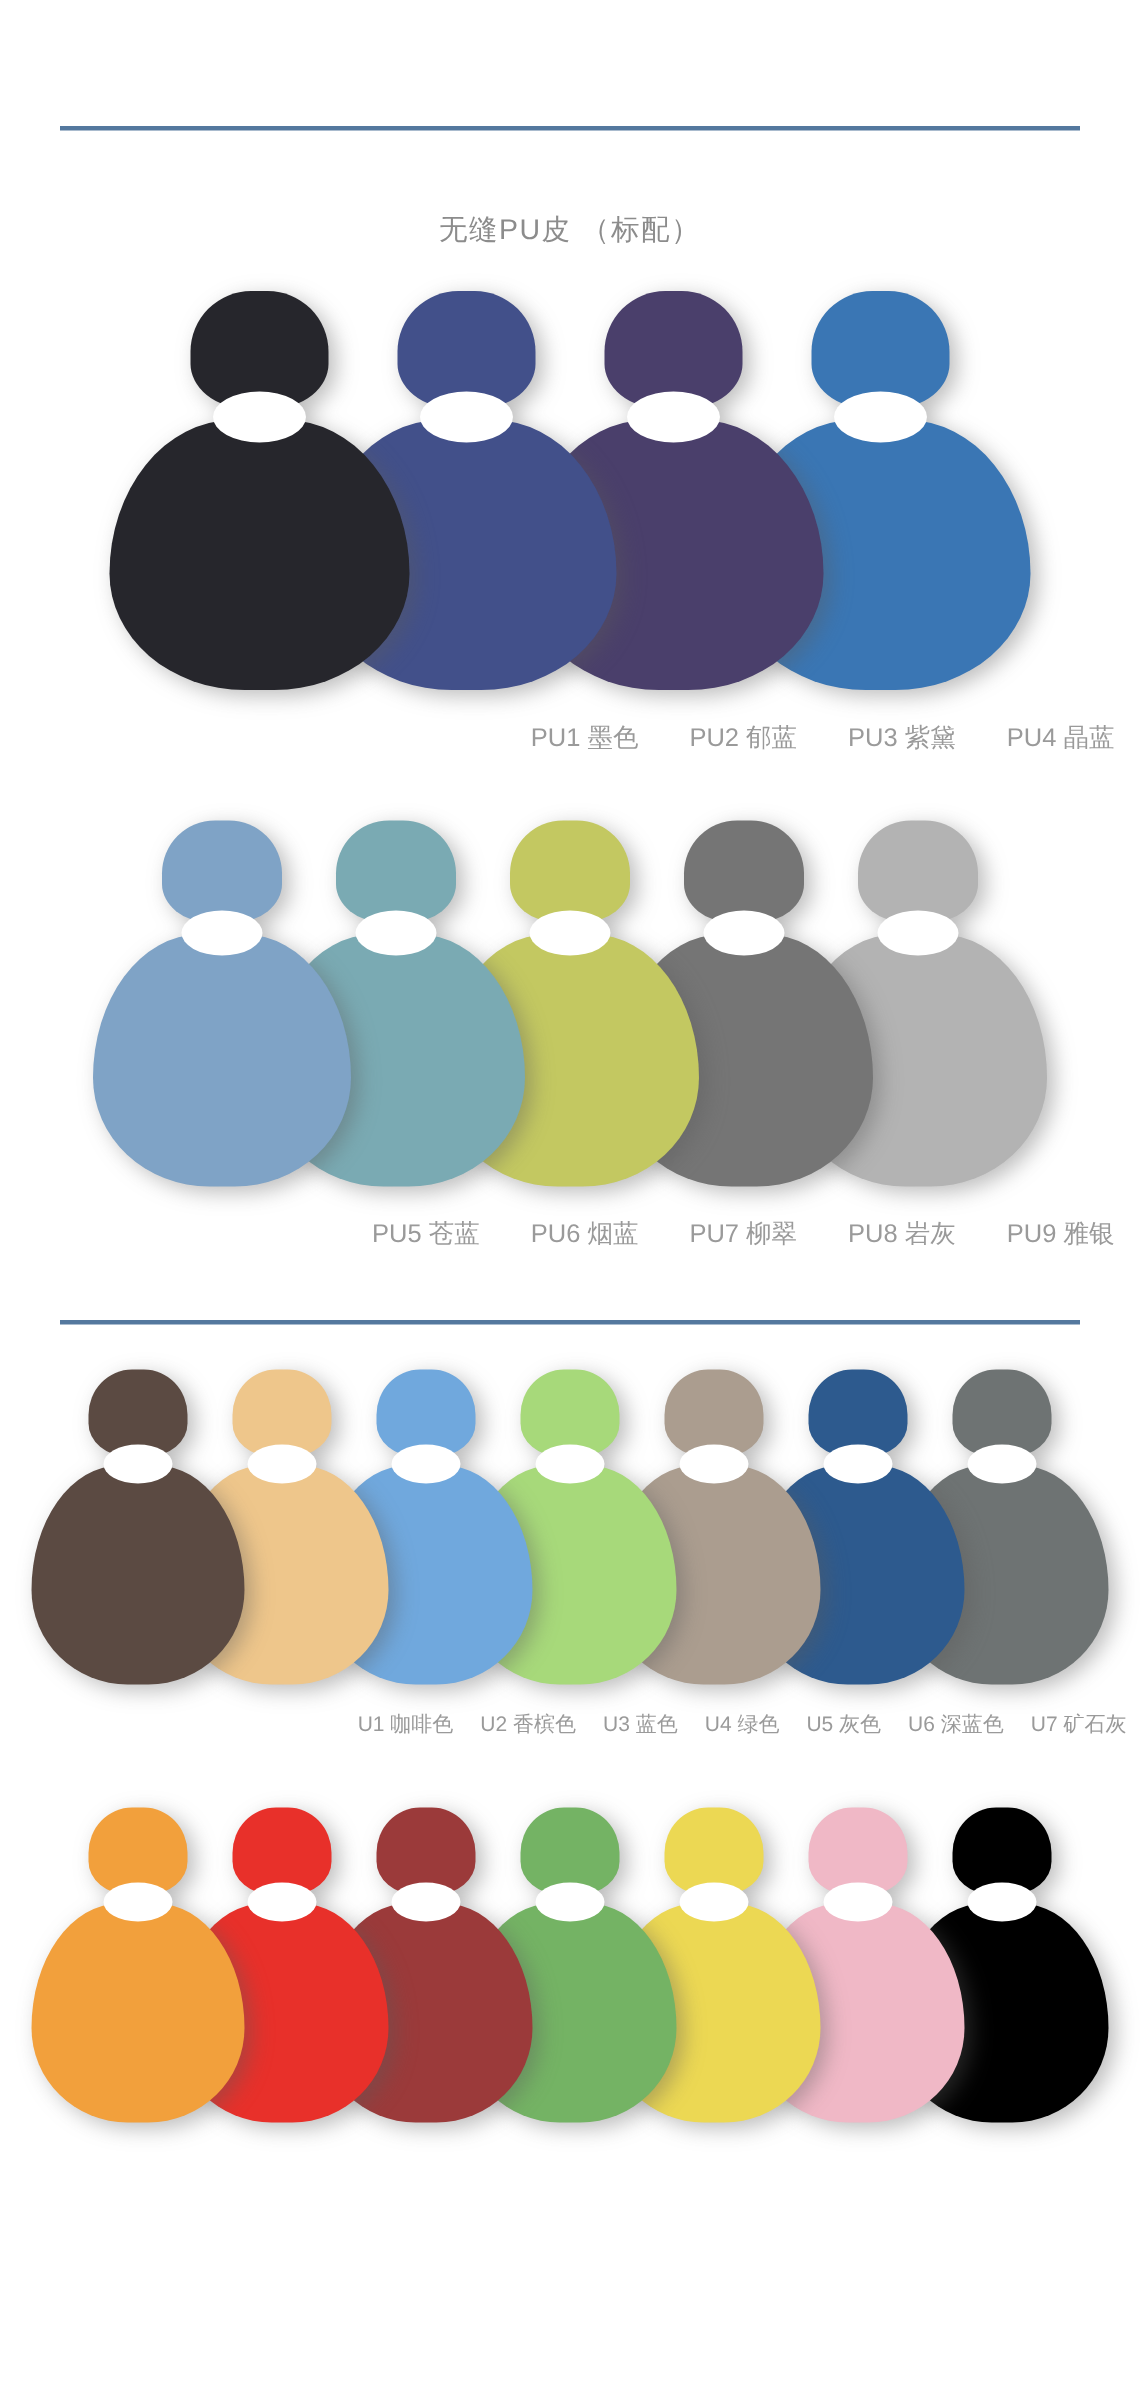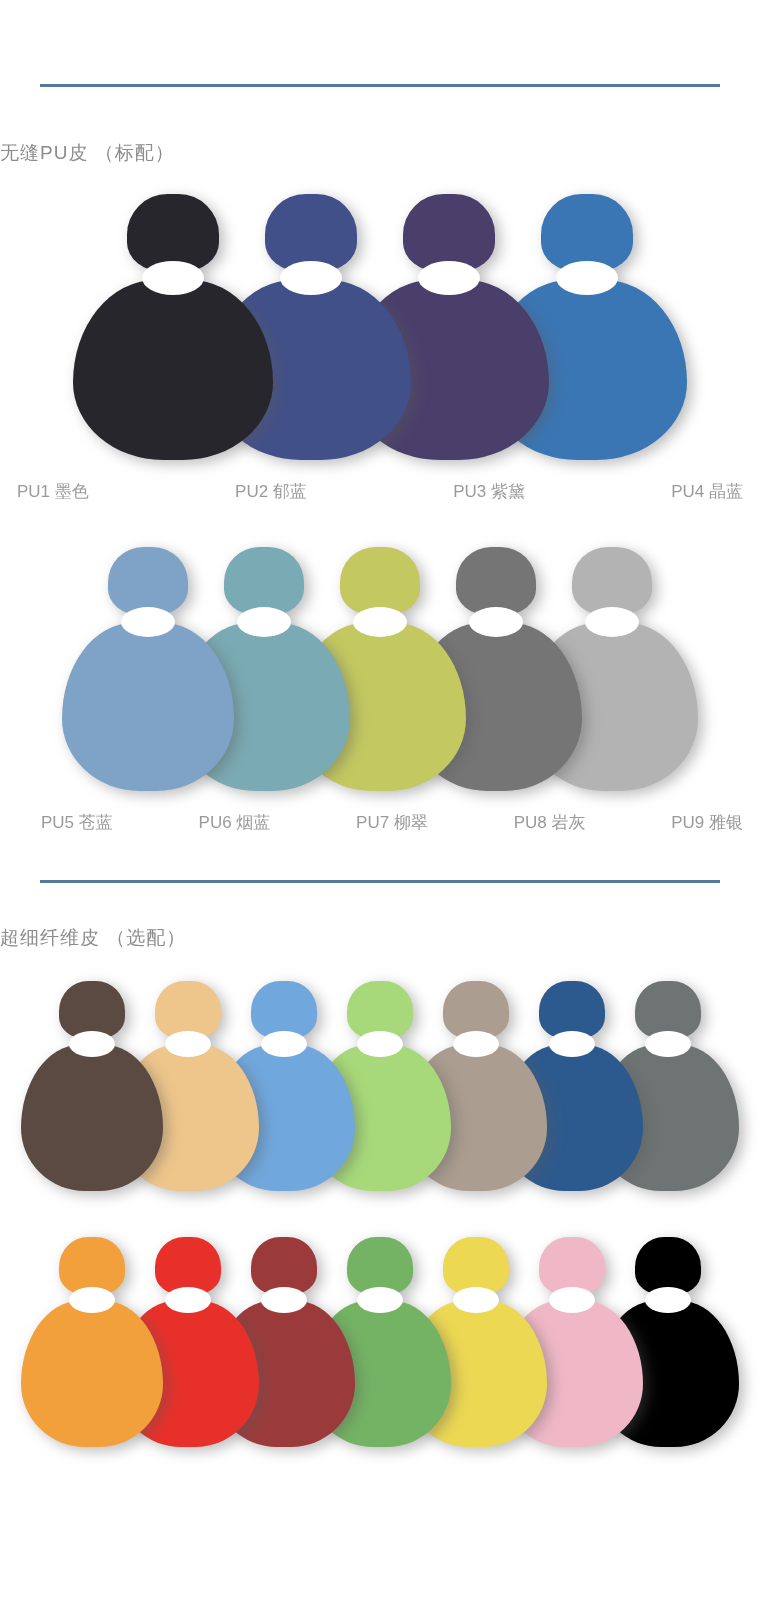--- a/index.html
+++ b/index.html
@@ -42,20 +42,21 @@
     font-size: 19px;
     letter-spacing: 1px;
     display: flex;
     align-items: center;
     justify-content: center;
     font-weight: 400;
   }
 
   
   .section-title {
+    text-align: center;
     color: #8c8c8c;
     font-size: 19px;
     letter-spacing: 1px;
     font-weight: 400;
   }
   .section-title.pu   { margin-top: 40px; }
   .section-title.micro{ margin-top: 42px; }
 
   
   .mid-rule {
@@ -100,21 +101,21 @@
     position: absolute;
     left: 50%;
     transform: translateX(-50%);
     background: #ffffff;
     border-radius: 50%;
   }
 
   
   .label-row {
     display: flex;
-    justify-content: space-between;
+    justify-content: flex-end;
     align-items: baseline;
     color: #9a9a9a;
     font-weight: 400;
   }
   .label-row .swatch-label { white-space: nowrap; }
 
   .label-row.pu  { font-size: 17px; }
   .label-row.pu .swatch-label  { margin: 0 17px; }
 
   .label-row.micro { font-size: 14px; }
@@ -193,21 +194,20 @@
       <span class="swatch-label">PU8 岩灰</span>
       <span class="swatch-label">PU9 雅银</span>
     </div>
 </div>
 
 <div class="mid-rule-wrap">
   <div class="mid-rule"></div>
 </div>
 
 <div>
-  <div class="section-title micro">超细纤维皮 （选配）</div>
 
   <div class="chair-row" id="row-u-1" style="margin-top: 30px;">
       <div class="chair" style="width: 142px; height: 210px; margin-left: 0px; z-index: 40;">
         <div class="back" style="width: 142px; height: 146px; background: rgb(91, 74, 66);"></div>
         <div class="head" style="width: 66px; height: 58px; top: 0px; background: rgb(91, 74, 66);"></div>
         <div class="notch" style="width: 46px; height: 26px; top: 49.7px;"></div>
       </div>
       <div class="chair" style="width: 142px; height: 210px; margin-left: -46px; z-index: 39;">
         <div class="back" style="width: 142px; height: 146px; background: rgb(238, 198, 139);"></div>
         <div class="head" style="width: 66px; height: 58px; top: 0px; background: rgb(238, 198, 139);"></div>
@@ -232,20 +232,29 @@
         <div class="back" style="width: 142px; height: 146px; background: rgb(45, 90, 142);"></div>
         <div class="head" style="width: 66px; height: 58px; top: 0px; background: rgb(45, 90, 142);"></div>
         <div class="notch" style="width: 46px; height: 26px; top: 49.7px;"></div>
       </div>
       <div class="chair" style="width: 142px; height: 210px; margin-left: -46px; z-index: 34;">
         <div class="back" style="width: 142px; height: 146px; background: rgb(110, 115, 115);"></div>
         <div class="head" style="width: 66px; height: 58px; top: 0px; background: rgb(110, 115, 115);"></div>
         <div class="notch" style="width: 46px; height: 26px; top: 49.7px;"></div>
       </div>
     </div>
+  <div class="label-row micro" id="labels-u-1" style="margin-top: 18px;">
+      <span class="swatch-label">U1 咖啡色</span>
+      <span class="swatch-label">U2 香槟色</span>
+      <span class="swatch-label">U3 蓝色</span>
+      <span class="swatch-label">U4 绿色</span>
+      <span class="swatch-label">U5 灰色</span>
+      <span class="swatch-label">U6 深蓝色</span>
+      <span class="swatch-label">U7 矿石灰</span>
+    </div>
 
   <div class="chair-row" id="row-u-2" style="margin-top: 46px;">
       <div class="chair" style="width: 142px; height: 210px; margin-left: 0px; z-index: 40;">
         <div class="back" style="width: 142px; height: 146px; background: rgb(242, 160, 60);"></div>
         <div class="head" style="width: 66px; height: 58px; top: 0px; background: rgb(242, 160, 60);"></div>
         <div class="notch" style="width: 46px; height: 26px; top: 49.7px;"></div>
       </div>
       <div class="chair" style="width: 142px; height: 210px; margin-left: -46px; z-index: 39;">
         <div class="back" style="width: 142px; height: 146px; background: rgb(232, 48, 42);"></div>
         <div class="head" style="width: 66px; height: 58px; top: 0px; background: rgb(232, 48, 42);"></div>

